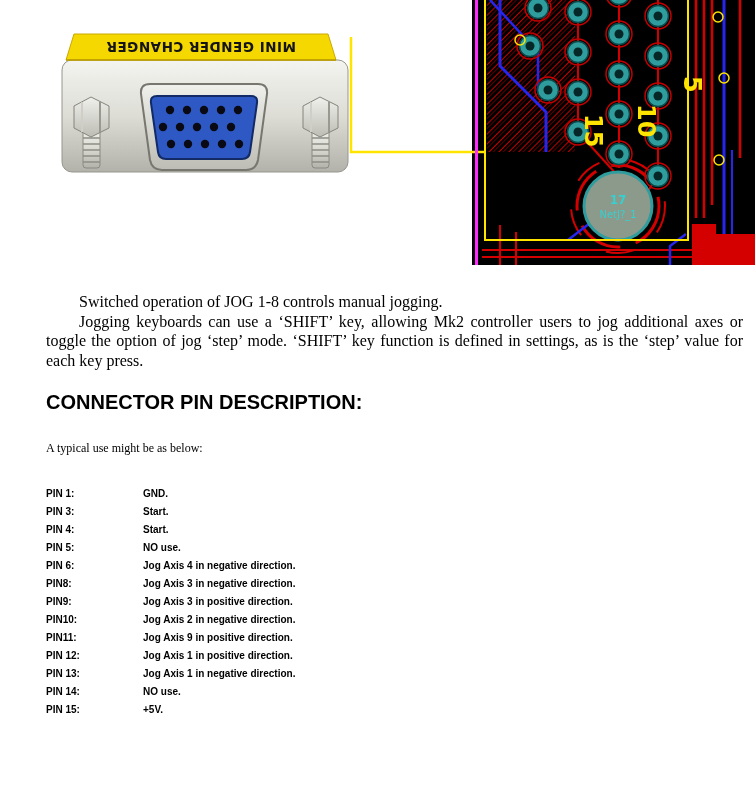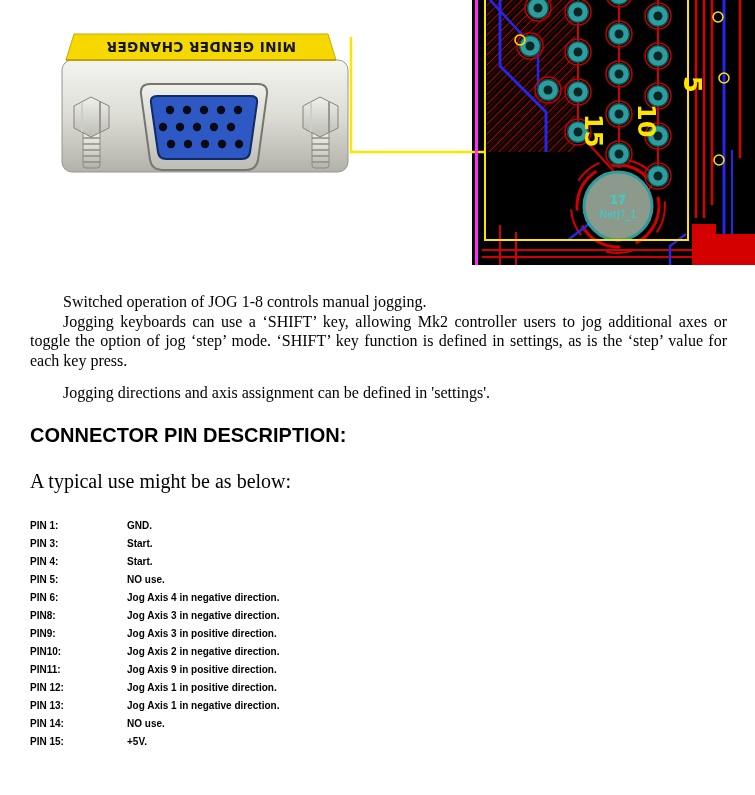--- a/index.html
+++ b/index.html
@@ -1,28 +1,28 @@
 <!DOCTYPE html>
 <html><head>
 <meta charset="utf-8">
 <style>
   html,body{margin:0;padding:0}
   body{
     width:755px;height:795px;background:#ffffff;position:relative;overflow:hidden;
     font-family:"Liberation Serif",serif;color:#000;
   }
   .fig{position:absolute}
-  .text-block{position:absolute;left:30px;top:292px;width:697px}
+  .text-block{position:absolute;left:46px;top:292px;width:697px}
   .para{margin:0;font-size:16px;line-height:19.5px;text-indent:33px;text-align:justify}
   .para.p3{margin-top:13px}
   .heading{
     font-family:"Liberation Sans",sans-serif;font-size:20px;font-weight:bold;
     margin:24px 0 0 0;line-height:17px;
   }
-  .intro{margin:28px 0 8px 0;font-size:20px;line-height:19.5px}
+  .intro{margin:28px 0 8px 0;font-size:12px;line-height:19.5px}
   .pins{
     margin-top:26px;font-family:"Liberation Sans",sans-serif;
     font-size:10px;font-weight:bold;line-height:18px;
   }
   .pin-row{display:flex}
   .pin-label{flex:0 0 97px;width:97px}
   .pin-desc{flex:1}
   .band-text{font:bold 13.5px "DejaVu Sans",sans-serif;fill:#141414;text-anchor:middle;letter-spacing:.5px}
   .pcb-num{font:bold 24px "DejaVu Sans",sans-serif;fill:#ffe400}
   .hole-num{font:bold 12px "DejaVu Sans",sans-serif;fill:#35d0d0;text-anchor:middle}
@@ -177,21 +177,20 @@
     <text class="pcb-num" x="212" y="76" transform="rotate(90 212 76)">5</text>
     <text class="pcb-num" x="166" y="104" transform="rotate(90 166 104)">10</text>
     <text class="pcb-num" x="113" y="114" transform="rotate(90 113 114)">15</text>
 
     <rect x="3" y="0" width="3" height="265" fill="#ff2bff"></rect>
   </svg>
 
   <div class="text-block">
     <p class="para">Switched operation of JOG 1-8 controls manual jogging.</p>
     <p class="para">Jogging keyboards can use a ‘SHIFT’ key, allowing Mk2 controller users to jog additional axes or toggle the option of jog ‘step’ mode. ‘SHIFT’ key function is defined in settings, as is the ‘step’ value for each key press.</p>
-    <p class="para p3">Jogging directions and axis assignment can be defined in 'settings'.</p>
 
     <h2 class="heading">CONNECTOR PIN DESCRIPTION:</h2>
     <p class="intro">A typical use might be as below:</p>
 
     <div class="pins">
       <div class="pin-row">
           <span class="pin-label">PIN 1:</span>
           <span class="pin-desc">GND.</span>
         </div>
       <div class="pin-row">

